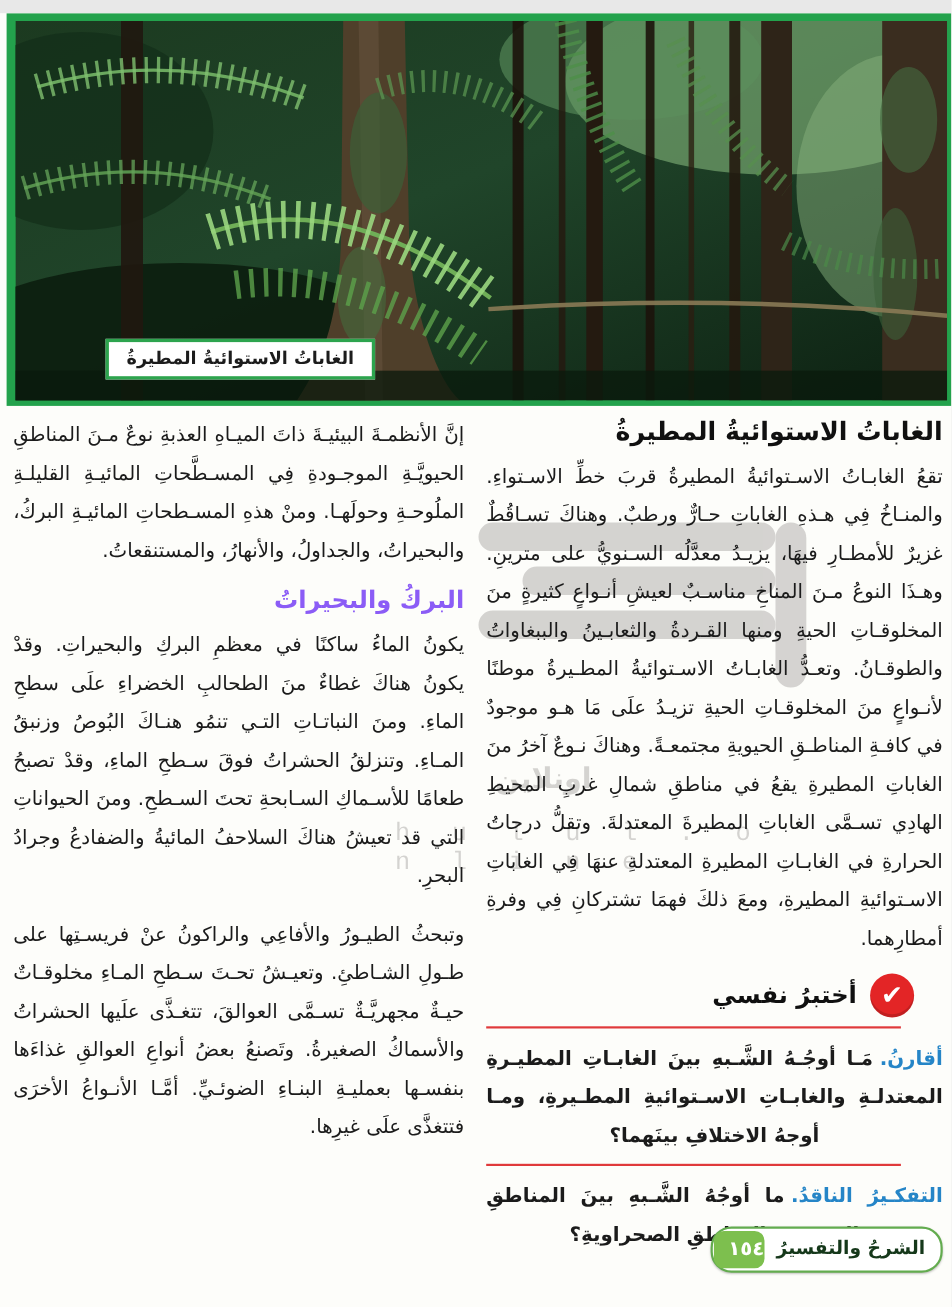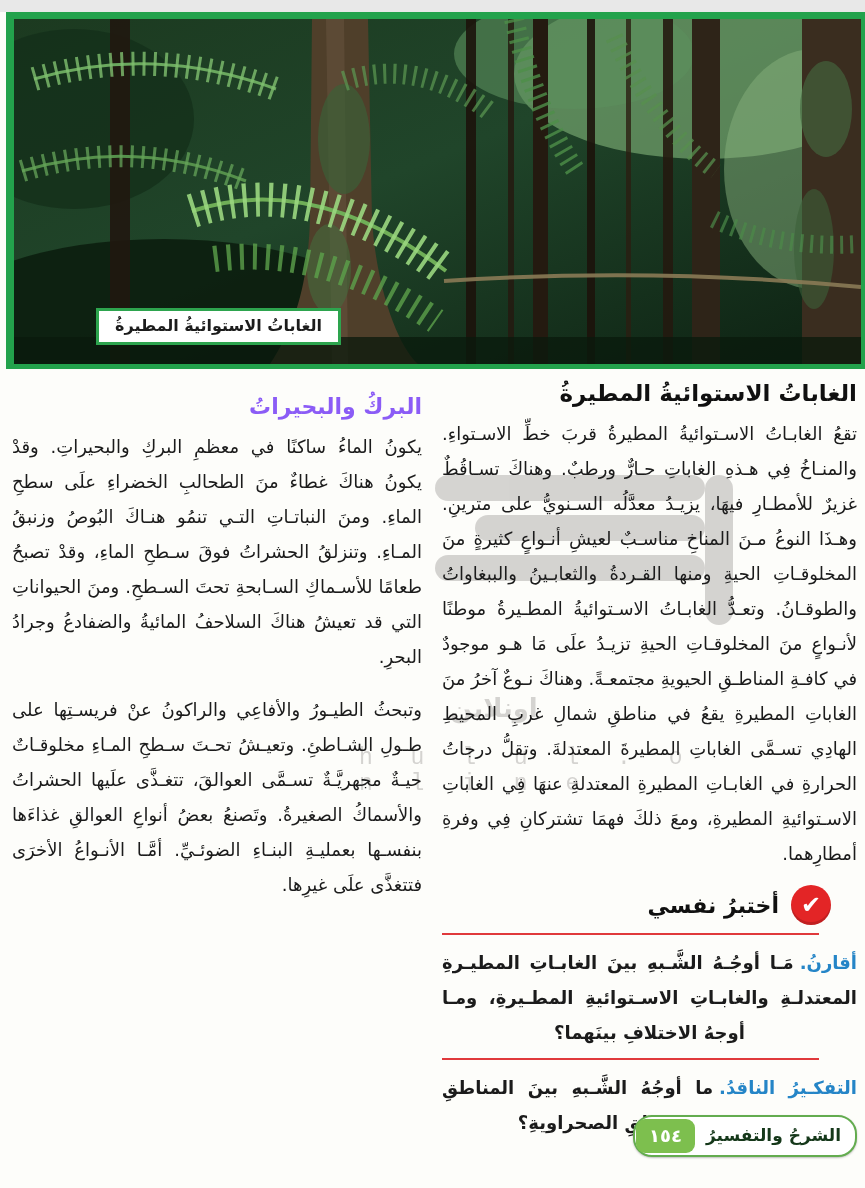--- a/index.html
+++ b/index.html
@@ -45,21 +45,21 @@
   .red-rule{border:none;border-top:2px solid #e0393b;margin:8px 38px 10px 0px;}
   .q{font-size:17px;line-height:38px;font-weight:bold;color:#26262e;text-align:justify;text-align-last:center;margin:0 2px 4px 10px;}
   .q .q-label{color:#2585c7;margin-left:6px;}
 
   
   .footer-pill{position:absolute;top:1103px;right:8px;z-index:4;height:38px;background:#ffffff;
     border:2px solid #63ac4f;border-radius:19px;display:flex;align-items:center;direction:rtl;
     box-shadow:0 1px 2px rgba(0,0,0,.25);}
   .footer-label{font-size:17px;font-weight:bold;color:#15381a;padding:0 14px 2px 10px;white-space:nowrap;}
   .footer-num{height:32px;margin:1px;background:#7dbf4e;border-radius:9px;color:#ffffff;
-    font-size:18px;font-weight:bold;display:flex;align-items:center;justify-content:center;padding:0 13px 2px 13px;}
+    font-size:18px;font-weight:bold;display:flex;align-items:center;justify-content:center;padding:0 0 2px 13px;}
 </style>
 </head>
 <body>
 
 <div class="page">
 
   <div class="photo-frame">
     <svg viewBox="0 0 847 345" preserveAspectRatio="none" aria-hidden="true">
       <defs>
         <linearGradient id="bg" x1="0" y1="0" x2="1" y2="1">
@@ -133,20 +133,21 @@
         <div class="st-title">أختبرُ نفسي</div>
       </div>
       <hr class="red-rule">
       <p class="q"><span class="q-label">أقارنُ.</span><span>مَـا أوجُـهُ الشَّـبهِ بينَ الغابـاتِ المطيـرةِ المعتدلـةِ والغابـاتِ الاسـتوائيةِ المطـيرةِ، ومـا أوجهُ الاختلافِ بينَهما؟</span></p>
       <hr class="red-rule">
       <p class="q"><span class="q-label">التفكـيرُ الناقدُ.</span><span>ما أوجُهُ الشَّـبهِ بينَ المناطقِ العشبيةِ والمناطقِ الصحراويةِ؟</span></p>
     </div>
   </div>
 
   <div class="col col-left">
+    <p>إنَّ الأنظمـةَ البيئيـةَ ذاتَ الميـاهِ العذبةِ نوعٌ مـنَ المناطقِ الحيويَّـةِ الموجـودةِ فِي المسـطَّحاتِ المائيـةِ القليلـةِ الملُوحـةِ وحولَهـا. ومنْ هذهِ المسـطحاتِ المائيـةِ البركُ، والبحيراتُ، والجداولُ، والأنهارُ، والمستنقعاتُ.</p>
     <h3 class="sub">البركُ والبحيراتُ</h3>
     <p>يكونُ الماءُ ساكنًا في معظمِ البركِ والبحيراتِ. وقدْ يكونُ هناكَ غطاءٌ منَ الطحالبِ الخضراءِ علَى سطحِ الماءِ. ومنَ النباتـاتِ التـي تنمُو هنـاكَ البُوصُ وزنبقُ المـاءِ. وتنزلقُ الحشراتُ فوقَ سـطحِ الماءِ، وقدْ تصبحُ طعامًا للأسـماكِ السـابحةِ تحتَ السـطحِ. ومنَ الحيواناتِ التي قد تعيشُ هناكَ السلاحفُ المائيةُ والضفادعُ وجرادُ البحرِ.</p>
     <div class="gap"></div>
     <p>وتبحثُ الطيـورُ والأفاعِي والراكونُ عنْ فريسـتِها على طـولِ الشـاطئِ. وتعيـشُ تحـتَ سـطحِ المـاءِ مخلوقـاتٌ حيـةٌ مجهريَّـةٌ تسـمَّى العوالقَ، تتغـذَّى علَيها الحشراتُ والأسماكُ الصغيرةُ. وتَصنعُ بعضُ أنواعِ العوالقِ غذاءَها بنفسـها بعمليـةِ البنـاءِ الضوئـيِّ. أمَّـا الأنـواعُ الأخرَى فتتغذَّى علَى غيرِها.</p>
   </div>
 
   <div class="footer-pill">
     <span class="footer-label">الشرحُ والتفسيرُ</span>
     <span class="footer-num">١٥٤</span>
   </div>

